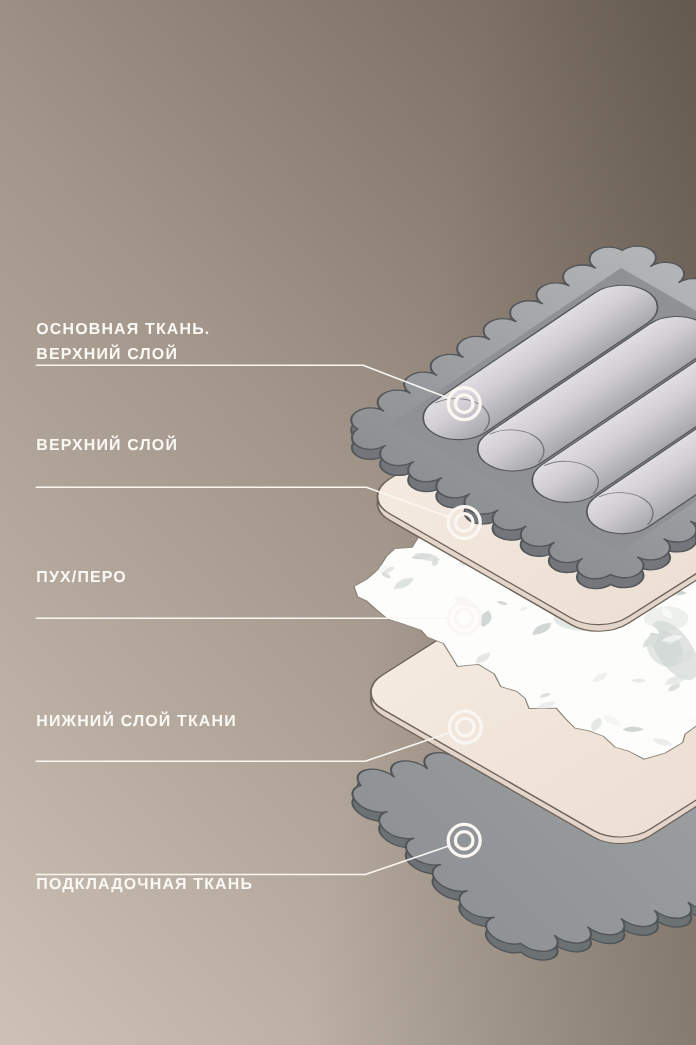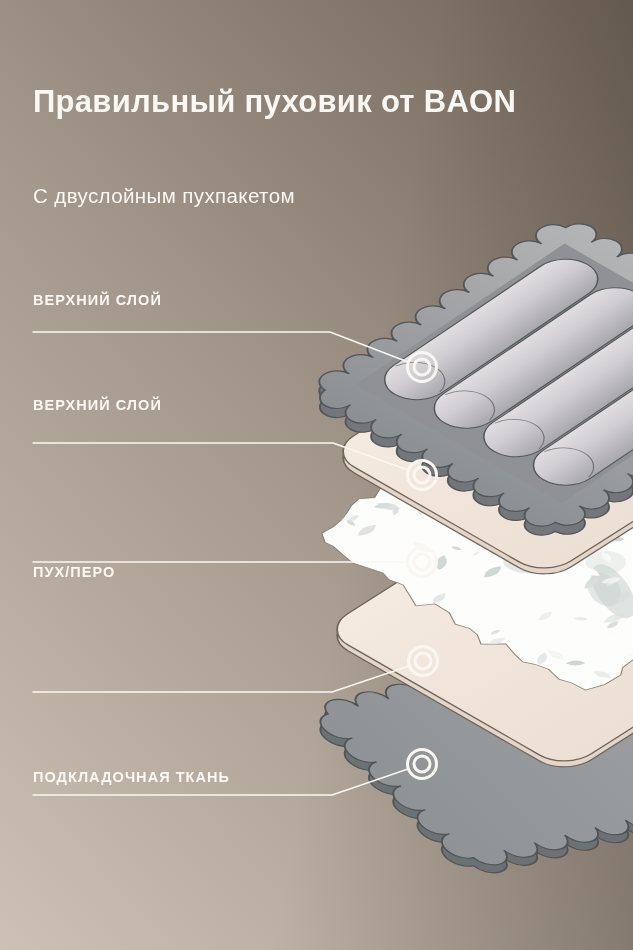--- a/index.html
+++ b/index.html
@@ -10,21 +10,21 @@
       linear-gradient(100deg, rgba(40,32,24,0) 55%, rgba(40,32,24,0.28) 100%),
       linear-gradient(47deg, var(--background_light,#ccc1b4) 0%, var(--background_mid,#a2958a) 52%, var(--background_dark,#6f6357) 100%);
   }
   .poster *{box-sizing:border-box;}
   #scene{position:absolute;left:0;top:0;}
   .txt{position:absolute;left:33px;color:var(--text,#faf8f4);}
   .title{top:80px;font-size:31px;line-height:44px;font-weight:bold;letter-spacing:.3px;}
   .subtitle{top:183px;font-size:20.5px;line-height:26px;font-weight:normal;letter-spacing:.4px;}
   .callout-label{font-size:14.5px;line-height:21.5px;font-weight:bold;letter-spacing:1.05px;width:300px;}
   .callout-label span{display:block;}
-  .lbl-0{top:290px}.lbl-1{top:395px}.lbl-2{top:562px}.lbl-3{top:646px}.lbl-4{top:767px}
+  .lbl-0{top:290px}.lbl-1{top:395px}.lbl-2{top:515px}.lbl-3{top:646px}.lbl-4{top:794px}
 </style>
 </head>
 <body>
 
 <div class="poster" style="--background_light: #ccc1b4; --background_mid: #a2958a; --background_dark: #6f6357; --text: #faf8f4; --callout_line: #faf7f2; --quilt_gray_light: #b4b5b7; --quilt_gray_dark: #8d9093; --quilt_inner: #8f9194; --quilt_under: #73767a; --quilt_outline: #54575a; --tube_light: #e0dee1; --tube_mid: #cfcdd1; --tube_dark: #a8a7ac; --sheet_beige_light: #f5eae0; --sheet_beige_dark: #ecdfd4; --sheet_beige_side: #e3d5c9; --sheet_outline: #6f6459; --lining_light: #a4a7a9; --lining_dark: #8f9395; --lining_under: #6c7174; --lining_outline: #515558; --fluff_white: #fdfdfc; --fluff_outline: #837b6f;">
 
   <svg id="scene" width="633" height="950" viewBox="0 0 633 950">
       <defs>
         <linearGradient id="gQuilt" x1="0" y1="0" x2="1" y2="0">
           <stop offset="0%" stop-color="#8d9093"></stop>
@@ -319,34 +319,31 @@
           <circle cx="423" cy="661" r="14.5" fill="none" stroke="#faf7f2" stroke-width="3"></circle>
           <circle cx="423" cy="661" r="8" fill="none" stroke="#faf7f2" stroke-width="3"></circle>
         </g>
         <g>
           <circle cx="422" cy="764" r="14.5" fill="none" stroke="#faf7f2" stroke-width="3"></circle>
           <circle cx="422" cy="764" r="8" fill="none" stroke="#faf7f2" stroke-width="3"></circle>
         </g>
       </g>
     </svg>
 
-  <div class="txt title">
-    <span>Правильный пуховик</span>
-    <span>от BAON</span>
-  </div>
-  <div class="txt subtitle">С двуслойным пухпакетом</div>
 
   <div class="txt callout-label lbl-0">
+    <span>ОСНОВНАЯ ТКАНЬ.</span>
     <span>ВЕРХНИЙ СЛОЙ</span>
   </div>
   <div class="txt callout-label lbl-1">
     <span>ВЕРХНИЙ СЛОЙ</span>
   </div>
   <div class="txt callout-label lbl-2">
     <span>ПУХ/ПЕРО</span>
   </div>
   <div class="txt callout-label lbl-3">
+    <span>НИЖНИЙ СЛОЙ ТКАНИ</span>
   </div>
   <div class="txt callout-label lbl-4">
     <span>ПОДКЛАДОЧНАЯ ТКАНЬ</span>
   </div>
 
 </div>
 
 </body></html>

